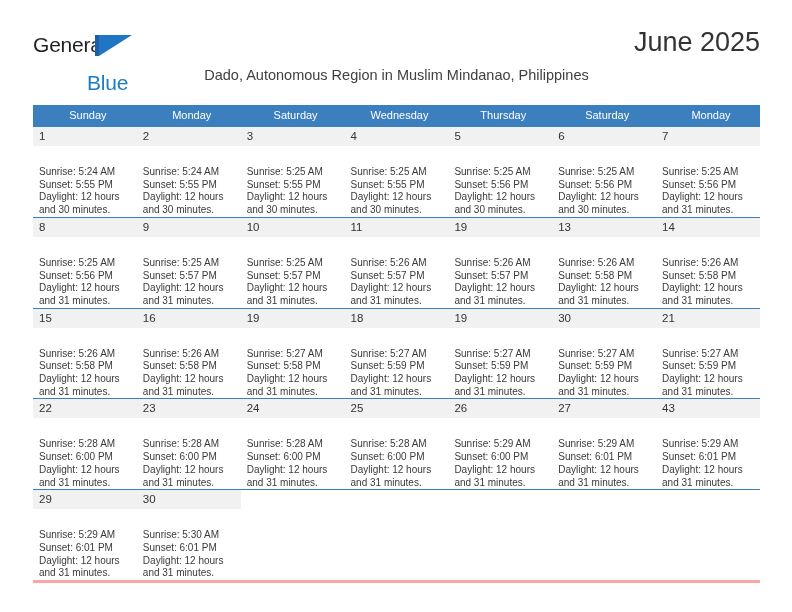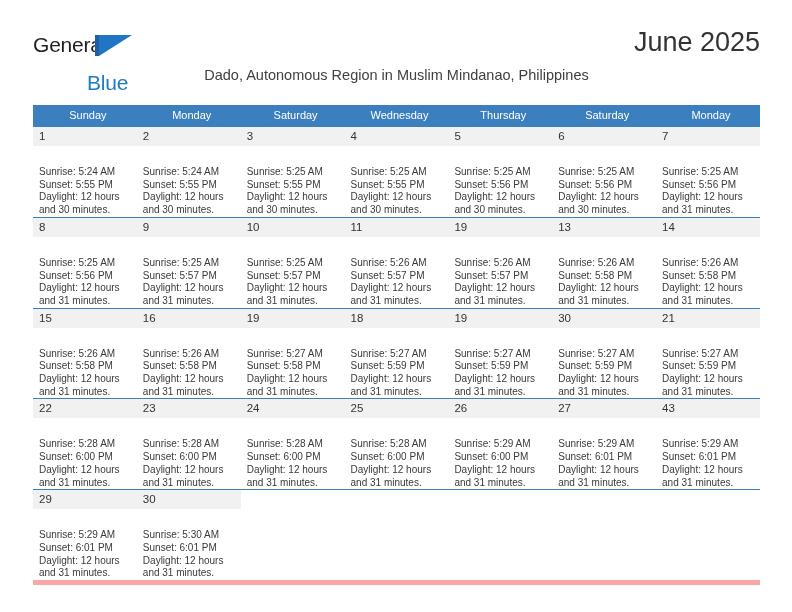--- a/index.html
+++ b/index.html
@@ -111,21 +111,21 @@
     line-height: 13px;
   }
   .week-row td {
     vertical-align: top;
     padding: 0;
     border-top: 1px solid #3c7fbf;
     height: 90px;
     width: 103.85px;
   }
   .week-row.last td {
-    border-bottom: 5px solid #fca5a5;
+    border-bottom: 3px solid #fca5a5;
   }
   .daybox {
     width: 100%;
     height: 100%;
     position: relative;
   }
   .daynum {
     background: #f1f1f1;
     font-size: 11.5px;
     color: #333333;

